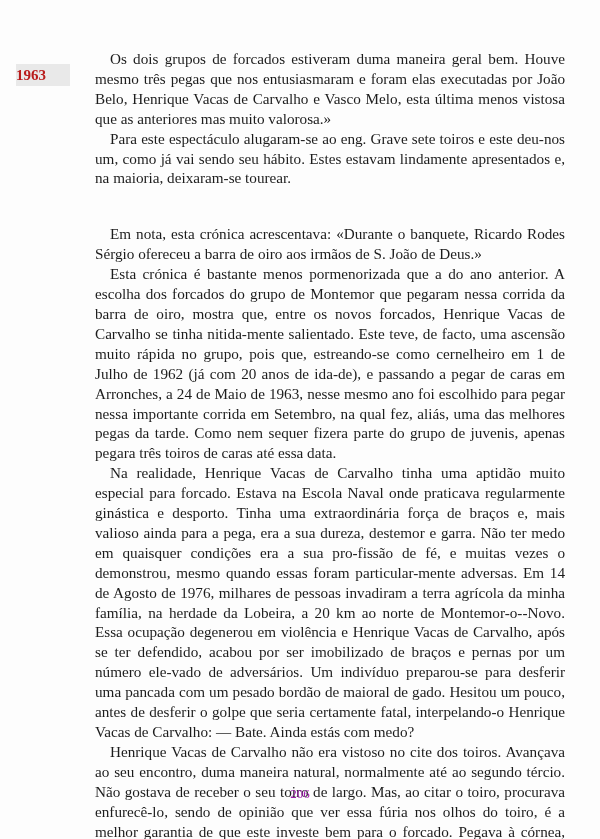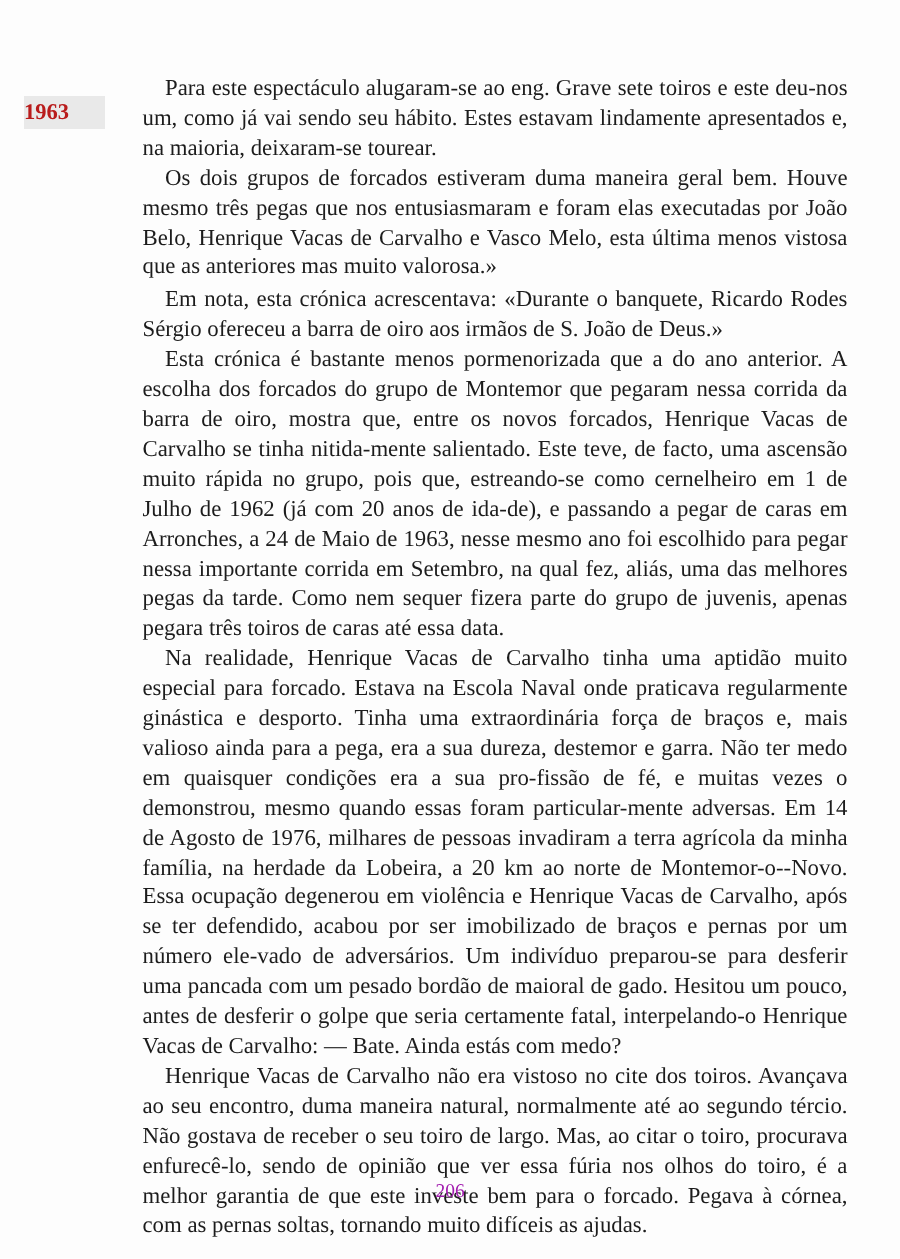--- a/index.html
+++ b/index.html
@@ -13,35 +13,35 @@
     background: #e9e9e9; color: #b91c1c;
     font-family: "Liberation Serif", serif; font-size: 15px; font-weight: bold;
     line-height: 22px; text-align: left;
   }
   .body-text {
     position: absolute; left: 95px; top: 49px; width: 470px;
     font-family: "Liberation Serif", serif; font-size: 15.2px; line-height: 19.9px;
     color: #1c1c1c; text-align: justify; hyphens: manual;
   }
   .body-text p { margin: 0; text-indent: 15px; }
-  .body-text p.gap { margin-top: 2px; }
+  .body-text p.gap { margin-top: 36px; }
   .page-number {
     position: absolute; left: 0; width: 600px; top: 786px; text-align: center;
     font-family: "Liberation Serif", serif; font-size: 13px; color: #a21caf;
   }
 </style>
 </head>
 <body>
 
 <div class="page">
   <div class="year-tag">1963</div>
 
   <div class="body-text">
+    <p>Os dois grupos de forcados estiveram duma maneira geral bem. Houve mesmo três pegas que nos entusiasmaram e foram elas executadas por João Belo, Henrique Vacas de Carvalho e Vasco Melo, esta última menos vistosa que as anteriores mas muito valorosa.»</p>
     <p>Para este espectáculo alugaram-se ao eng. Grave sete toiros e este deu-nos um, como já vai sendo seu hábito. Estes estavam lindamente apresentados e, na maioria, deixaram-se tourear.</p>
-    <p>Os dois grupos de forcados estiveram duma maneira geral bem. Houve mesmo três pegas que nos entusiasmaram e foram elas executadas por João Belo, Henrique Vacas de Carvalho e Vasco Melo, esta última menos vistosa que as anteriores mas muito valorosa.»</p>
     <p class="gap">Em nota, esta crónica acrescentava: «Durante o banquete, Ricardo Rodes Sérgio ofereceu a barra de oiro aos irmãos de S. João de Deus.»</p>
     <p>Esta crónica é bastante menos pormenorizada que a do ano anterior. A escolha dos forcados do grupo de Montemor que pegaram nessa corrida da barra de oiro, mostra que, entre os novos forcados, Henrique Vacas de Carvalho se tinha nitida-mente salientado. Este teve, de facto, uma ascensão muito rápida no grupo, pois que, estreando-se como cernelheiro em 1 de Julho de 1962 (já com 20 anos de ida-de), e passando a pegar de caras em Arronches, a 24 de Maio de 1963, nesse mesmo ano foi escolhido para pegar nessa importante corrida em Setembro, na qual fez, aliás, uma das melhores pegas da tarde. Como nem sequer fizera parte do grupo de juvenis, apenas pegara três toiros de caras até essa data.</p>
     <p>Na realidade, Henrique Vacas de Carvalho tinha uma aptidão muito especial para forcado. Estava na Escola Naval onde praticava regularmente ginástica e desporto. Tinha uma extraordinária força de braços e, mais valioso ainda para a pega, era a sua dureza, destemor e garra. Não ter medo em quaisquer condições era a sua pro-fissão de fé, e muitas vezes o demonstrou, mesmo quando essas foram particular-mente adversas. Em 14 de Agosto de 1976, milhares de pessoas invadiram a terra agrícola da minha família, na herdade da Lobeira, a 20 km ao norte de Montemor-o--Novo. Essa ocupação degenerou em violência e Henrique Vacas de Carvalho, após se ter defendido, acabou por ser imobilizado de braços e pernas por um número ele-vado de adversários. Um indivíduo preparou-se para desferir uma pancada com um pesado bordão de maioral de gado. Hesitou um pouco, antes de desferir o golpe que seria certamente fatal, interpelando-o Henrique Vacas de Carvalho: — Bate. Ainda estás com medo?</p>
     <p>Henrique Vacas de Carvalho não era vistoso no cite dos toiros. Avançava ao seu encontro, duma maneira natural, normalmente até ao segundo tércio. Não gostava de receber o seu toiro de largo. Mas, ao citar o toiro, procurava enfurecê-lo, sendo de opinião que ver essa fúria nos olhos do toiro, é a melhor garantia de que este investe bem para o forcado. Pegava à córnea, com as pernas soltas, tornando muito difíceis as ajudas.</p>
   </div>
 
   <div class="page-number">206</div>
 </div>
 
 </body></html>

